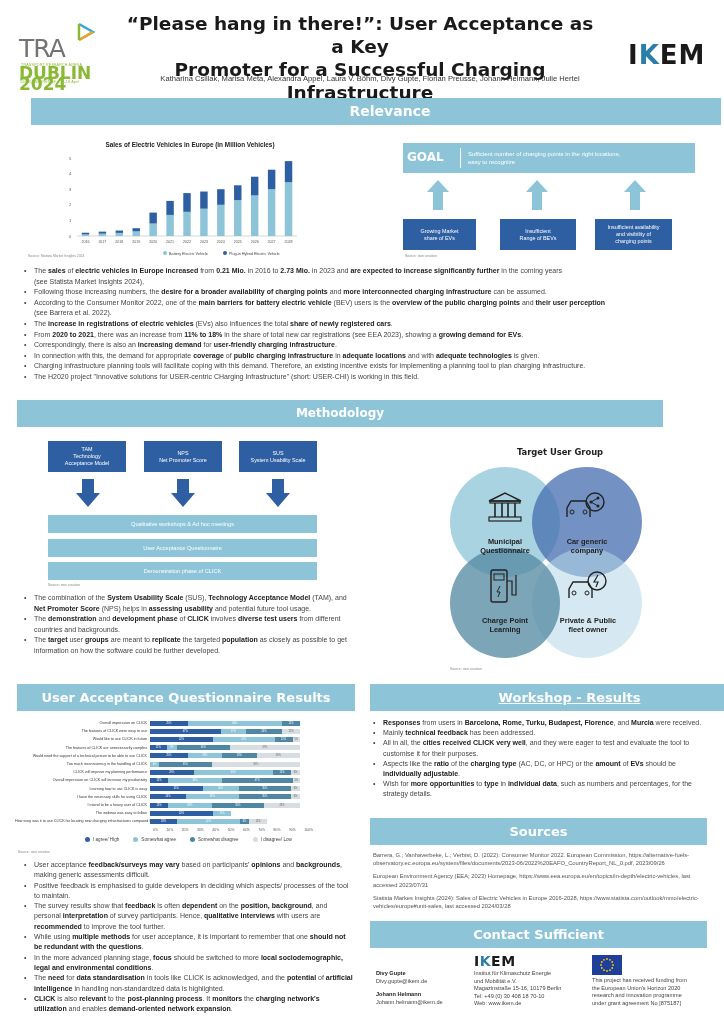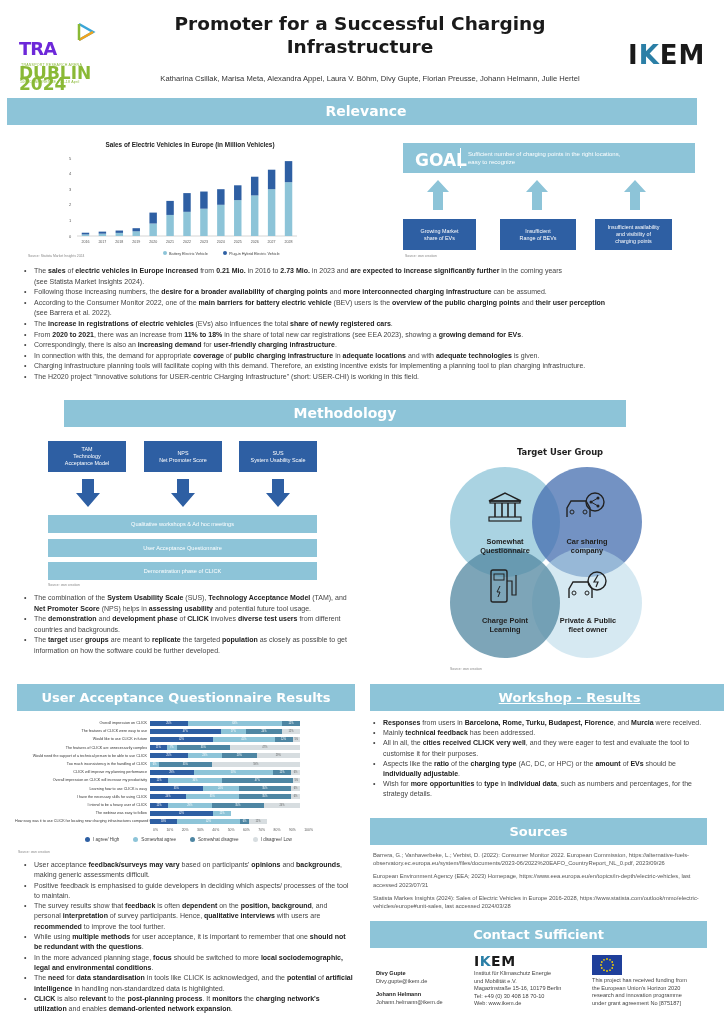--- a/index.html
+++ b/index.html
@@ -2,21 +2,21 @@
 <html><head>
 <meta charset="utf-8">
 <style>
   * { box-sizing: border-box; margin: 0; padding: 0; }
   body { width: 724px; height: 1024px; background: #ffffff; font-family: "Liberation Sans", sans-serif; color: #333; position: relative; overflow: hidden; }
   .abs { position: absolute; }
   .section-bar { position: absolute; background: #8dc4d8; color: #fff; font-weight: bold; text-align: center; font-family: "DejaVu Sans", sans-serif; }
   .title { position: absolute; left: 120px; top: 12px; width: 480px; text-align: center; font-family: "DejaVu Sans", sans-serif; font-weight: bold; font-size: 18.5px; line-height: 23px; color: #1a1a1a; }
   .authors { position: absolute; left: 100px; top: 74px; width: 540px; text-align: center; font-size: 7.6px; color: #333; }
   .tra-logo { position: absolute; left: 17px; top: 24px; width: 90px; height: 56px; }
-  .tra-text { font-family: "DejaVu Sans", sans-serif; font-weight: bold; font-size: 18px; color: #6d28d9; letter-spacing: -1px; line-height: 26px; }
+  .tra-text { font-family: "DejaVu Sans", sans-serif; font-weight: normal; font-size: 25px; color: #737373; letter-spacing: -1px; line-height: 26px; }
   .tra-small { font-size: 3.6px; color: #8ab935; letter-spacing: 0.2px; }
   .tra-dublin { font-family: "DejaVu Sans", sans-serif; font-weight: bold; font-size: 17px; color: #8ab935; line-height: 11px; }
   .ikem-logo { position: absolute; left: 628px; top: 40px; font-family: "DejaVu Sans", sans-serif; font-weight: bold; font-size: 26px; letter-spacing: 1px; color: #1a1a1a; }
   .ikem-logo .k { color: #2b7fa6; }
   .chart-title { position: absolute; left: 100px; top: 141px; width: 180px; font-size: 6.4px; font-weight: bold; color: #222; text-align: center; }
   .bullets { position: absolute; font-size: 7px; line-height: 10.6px; color: #444; }
   .bullets li { list-style: none; padding-left: 10px; position: relative; }
   .bullets li::before { content: "•"; position: absolute; left: 0; color: #444; }
   .bullets b { color: #222; }
   .goal-box { position: absolute; left: 403px; top: 143px; width: 292px; height: 30px; background: #8dc4d8; color: #fff; }
@@ -42,27 +42,28 @@
     <path d="M4 18 L18 10" stroke="#f2a31b" stroke-width="2.5"></path>
     <path d="M4 2 L4 18" stroke="#8ab935" stroke-width="2.5"></path>
   </svg>
   <div class="abs tra-text" style="left:2px;top:12px">TRA</div>
   <div class="abs tra-small" style="left:4px;top:39px">TRANSPORT RESEARCH ARENA</div>
   <div class="abs tra-dublin" style="left:2px;top:44px">DUBLIN 2024</div>
   <div class="abs tra-small" style="left:3px;top:56px;color:#8ab935">10th CONFERENCE • 15-18 April</div>
 </div>
 
 <div class="title">
+  <div>“Please hang in there!”: User Acceptance as a Key</div>
   <div>Promoter for a Successful Charging Infrastructure</div>
 </div>
 <div class="authors">Katharina Csillak, Marisa Meta, Alexandra Appel, Laura V. Böhm, Divy Gupte, Florian Preusse, Johann Helmann, Julie Hertel</div>
 
 <div class="ikem-logo"><span>I</span><span class="k">K</span><span>EM</span></div>
 
-<div class="section-bar" style="left:7px;top:98px;width:690px;height:27px;line-height:27px;font-size:14px;padding-left:28px;">Relevance</div>
+<div class="section-bar" style="left:31px;top:98px;width:690px;height:27px;line-height:27px;font-size:14px;padding-left:28px;">Relevance</div>
 
 <div class="chart-title">Sales of Electric Vehicles in Europe (in Million Vehicles)</div>
 <svg class="abs" style="left:55px;top:150px" width="250" height="110" id="ev-chart">
     <text x="14" y="87.5" font-size="4" fill="#555" font-family="Liberation Sans, sans-serif">0</text>
     <text x="14" y="71.9" font-size="4" fill="#555" font-family="Liberation Sans, sans-serif">1</text>
     <text x="14" y="56.3" font-size="4" fill="#555" font-family="Liberation Sans, sans-serif">2</text>
     <text x="14" y="40.7" font-size="4" fill="#555" font-family="Liberation Sans, sans-serif">3</text>
     <text x="14" y="25.1" font-size="4" fill="#555" font-family="Liberation Sans, sans-serif">4</text>
     <text x="14" y="9.5" font-size="4" fill="#555" font-family="Liberation Sans, sans-serif">5</text>
     <line x1="22" y1="86" x2="242" y2="86" stroke="#aaa" stroke-width="0.5"></line>
@@ -106,21 +107,21 @@
     <rect x="229.81538461538463" y="11.119999999999997" width="7.446153846153846" height="21.060000000000002" fill="#2e5fa3"></rect>
     <text x="233.53846153846155" y="93" font-size="3.6" text-anchor="middle" fill="#555" font-family="Liberation Sans, sans-serif">2028</text>
     <circle cx="110" cy="103" r="2" fill="#8dc4d8"></circle>
     <text x="114" y="104.5" font-size="3.8" fill="#444" font-family="Liberation Sans, sans-serif">Battery Electric Vehicle</text>
     <circle cx="170" cy="103" r="2" fill="#2e5fa3"></circle>
     <text x="174" y="104.5" font-size="3.8" fill="#444" font-family="Liberation Sans, sans-serif">Plug-in Hybrid Electric Vehicle</text>
   </svg>
 <div class="source" style="left:28px;top:254px">Source: Statista Market Insights 2024</div>
 
 <div class="goal-box">
-  <div class="abs" style="left:12px;top:7px;font-family:'DejaVu Sans',sans-serif;font-weight:bold;font-size:17px;">GOAL</div>
+  <div class="abs" style="left:4px;top:7px;font-family:'DejaVu Sans',sans-serif;font-weight:bold;font-size:12px;">GOAL</div>
   <div class="abs" style="left:57px;top:5px;width:1px;height:20px;background:#fff"></div>
   <div class="abs" style="left:65px;top:7px;font-size:6px;line-height:8px">
     <div>Sufficient number of charging points in the right locations,</div>
     <div>easy to recognize</div>
   </div>
 </div>
 
 <svg class="abs" style="left:427px;top:180px" width="22" height="30">
     <path d="M11 0 L22 12 L16 12 L16 30 L6 30 L6 12 L0 12 Z" fill="#8dc4d8"></path>
   </svg>
@@ -157,21 +158,21 @@
   <li>Following those increasing numbers, the <b>desire for a broader availability of charging points</b> and <b>more interconnected charging infrastructure</b> can be assumed.</li>
   <li>According to the Consumer Monitor 2022, one of the <b>main barriers for battery electric vehicle</b> (BEV) users is the <b>overview of the public charging points</b> and <b>their user perception</b><br>(see Barrera et al. 2022).</li>
   <li>The <b>increase in registrations of electric vehicles</b> (EVs) also influences the total <b>share of newly registered cars</b>.</li>
   <li>From <b>2020 to 2021</b>, there was an increase from <b>11% to 18%</b> in the share of total new car registrations (see EEA 2023), showing a <b>growing demand for EVs</b>.</li>
   <li>Correspondingly, there is also an <b>increasing demand</b> for <b>user-friendly charging infrastructure</b>.</li>
   <li>In connection with this, the demand for appropriate <b>coverage</b> of <b>public charging infrastructure</b> in <b>adequate locations</b> and with <b>adequate technologies</b> is given.</li>
   <li>Charging infrastructure planning tools will facilitate coping with this demand. Therefore, an existing incentive exists for implementing a planning tool to plan charging infrastructure.</li>
   <li>The H2020 project "Innovative solutions for USER-centric CHarging Infrastructure" (short: USER-CHI) is working in this field.</li>
 </ul>
 
-<div class="section-bar" style="left:17px;top:400px;width:562px;height:27px;line-height:27px;font-size:14px;margin-left:47px;">Methodology</div>
+<div class="section-bar" style="left:17px;top:400px;width:646px;height:27px;line-height:27px;font-size:12px;">Methodology</div>
 
 <div class="blue-box" style="left:48px;top:441px;width:78px;height:31px">
     <div>
       <div>TAM</div>
       <div>Technology</div>
       <div>Acceptance Model</div>
     </div>
   </div>
 <div class="blue-box" style="left:144px;top:441px;width:78px;height:31px">
     <div>
@@ -216,36 +217,36 @@
 <svg class="abs" style="left:487px;top:491px" width="36" height="32" viewBox="0 0 36 32">
   <path d="M2 10 L18 2 L34 10 Z" fill="none" stroke="#222" stroke-width="1.4"></path>
   <rect x="3" y="10" width="30" height="2" fill="none" stroke="#222" stroke-width="1.2"></rect>
   <line x1="8" y1="12" x2="8" y2="26" stroke="#222" stroke-width="1.6"></line>
     <line x1="15" y1="12" x2="15" y2="26" stroke="#222" stroke-width="1.6"></line>
   <line x1="21" y1="12" x2="21" y2="26" stroke="#222" stroke-width="1.6"></line>
     <line x1="28" y1="12" x2="28" y2="26" stroke="#222" stroke-width="1.6"></line>
   <rect x="2" y="26" width="32" height="4" fill="none" stroke="#222" stroke-width="1.2"></rect>
 </svg>
 <div class="circle-label" style="left:470px;top:537px;width:70px">
-    <div>Somewhat</div>
+    <div>Municipal</div>
     <div>Questionnaire</div>
   </div>
 
 <svg class="abs" style="left:564px;top:491px" width="42" height="32" viewBox="0 0 42 32">
   <path d="M3 26 L3 17 L7 10 L22 10 L26 17 L26 26" fill="none" stroke="#222" stroke-width="1.4"></path>
   <circle cx="8" cy="21" r="2" fill="none" stroke="#222"></circle>
     <circle cx="21" cy="21" r="2" fill="none" stroke="#222"></circle>
   <circle cx="31" cy="11" r="9" fill="none" stroke="#222" stroke-width="1.4"></circle>
   <circle cx="27" cy="11" r="1.5" fill="#222"></circle>
     <circle cx="34" cy="7" r="1.5" fill="#222"></circle>
     <circle cx="34" cy="15" r="1.5" fill="#222"></circle>
   <path d="M27 11 L34 7 M27 11 L34 15" stroke="#222"></path>
 </svg>
 <div class="circle-label" style="left:552px;top:537px;width:70px">
-    <div>Car sharing</div>
+    <div>Car generic</div>
     <div>company</div>
   </div>
 
 <svg class="abs" style="left:488px;top:567px" width="32" height="38" viewBox="0 0 32 38">
   <rect x="3" y="3" width="16" height="32" rx="2" fill="none" stroke="#222" stroke-width="1.4"></rect>
   <rect x="6" y="7" width="10" height="6" fill="none" stroke="#222"></rect>
   <path d="M12 19 L9 25 L12 25 L10 30" fill="none" stroke="#222"></path>
   <path d="M19 14 L24 14 L24 28 L28 28 L28 8" fill="none" stroke="#222" stroke-width="1.2"></path>
 </svg>
 <div class="circle-label" style="left:470px;top:616px;width:70px">

